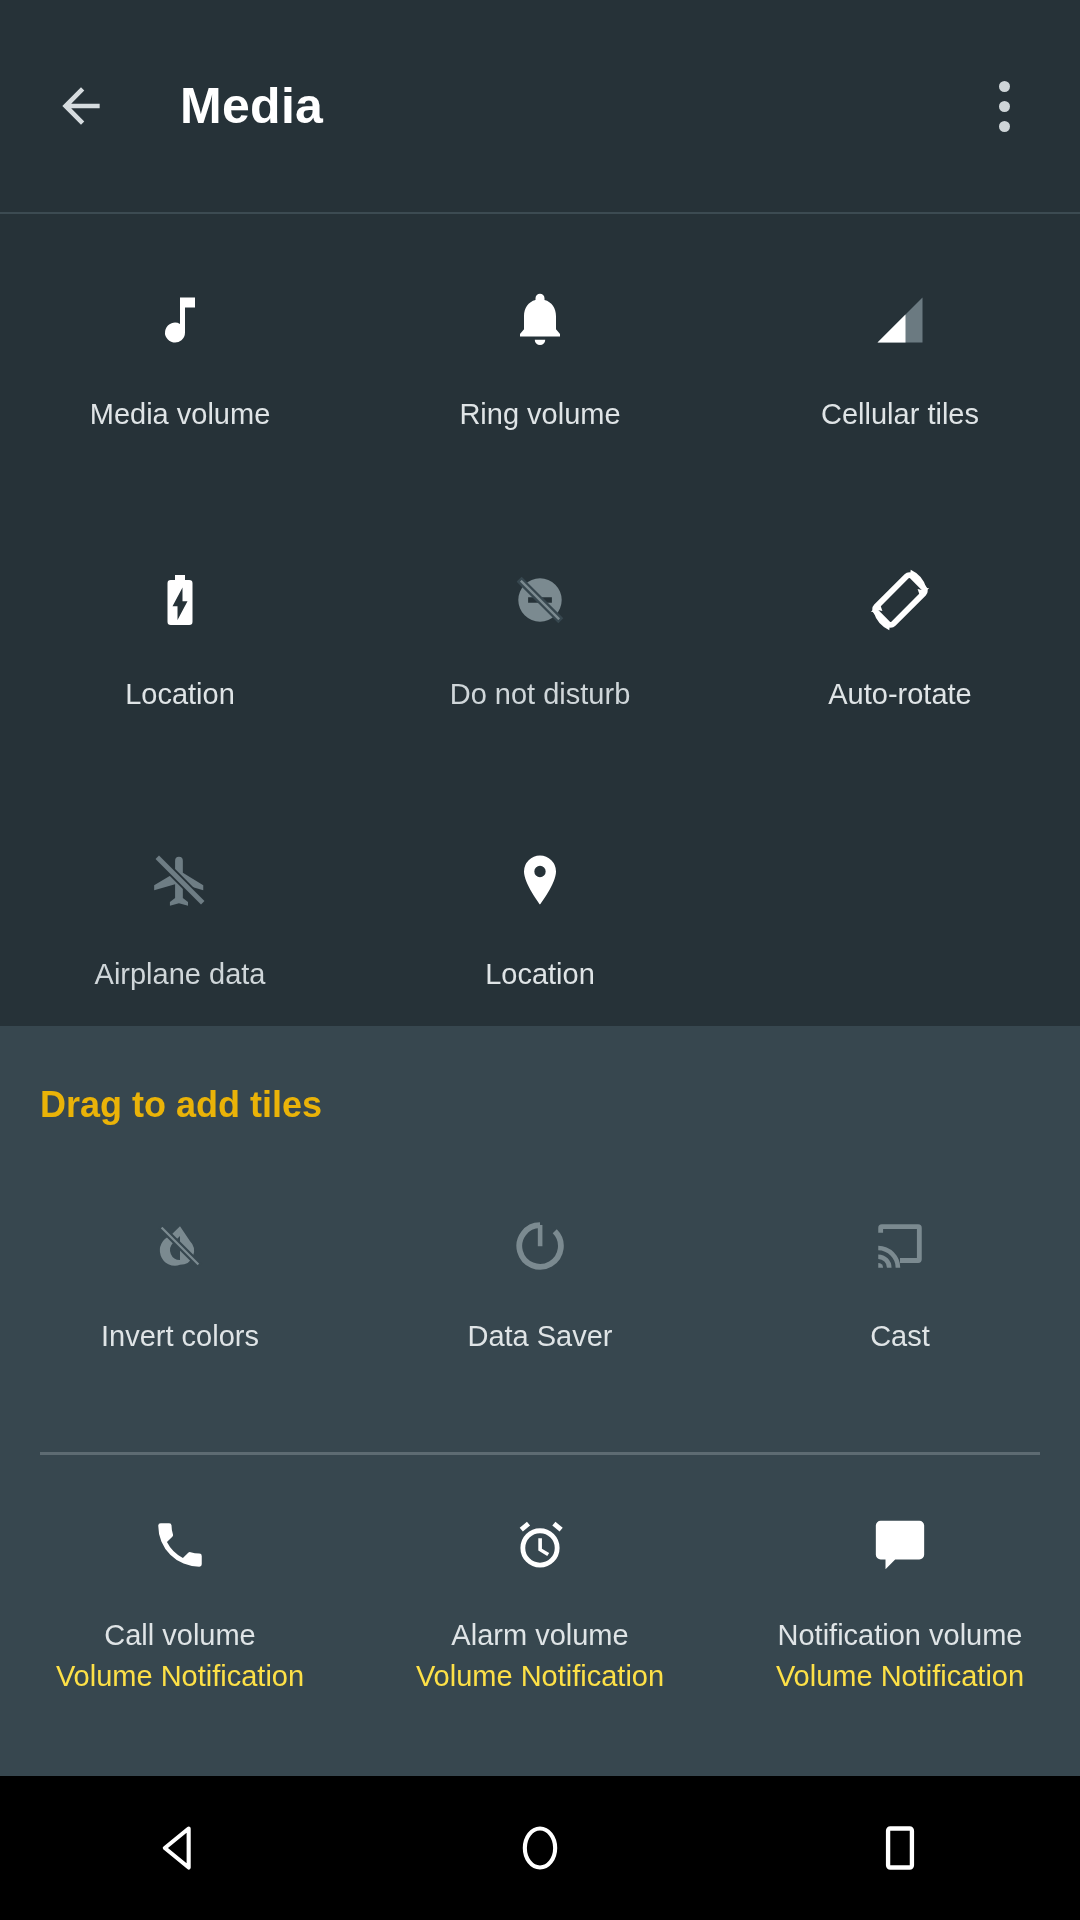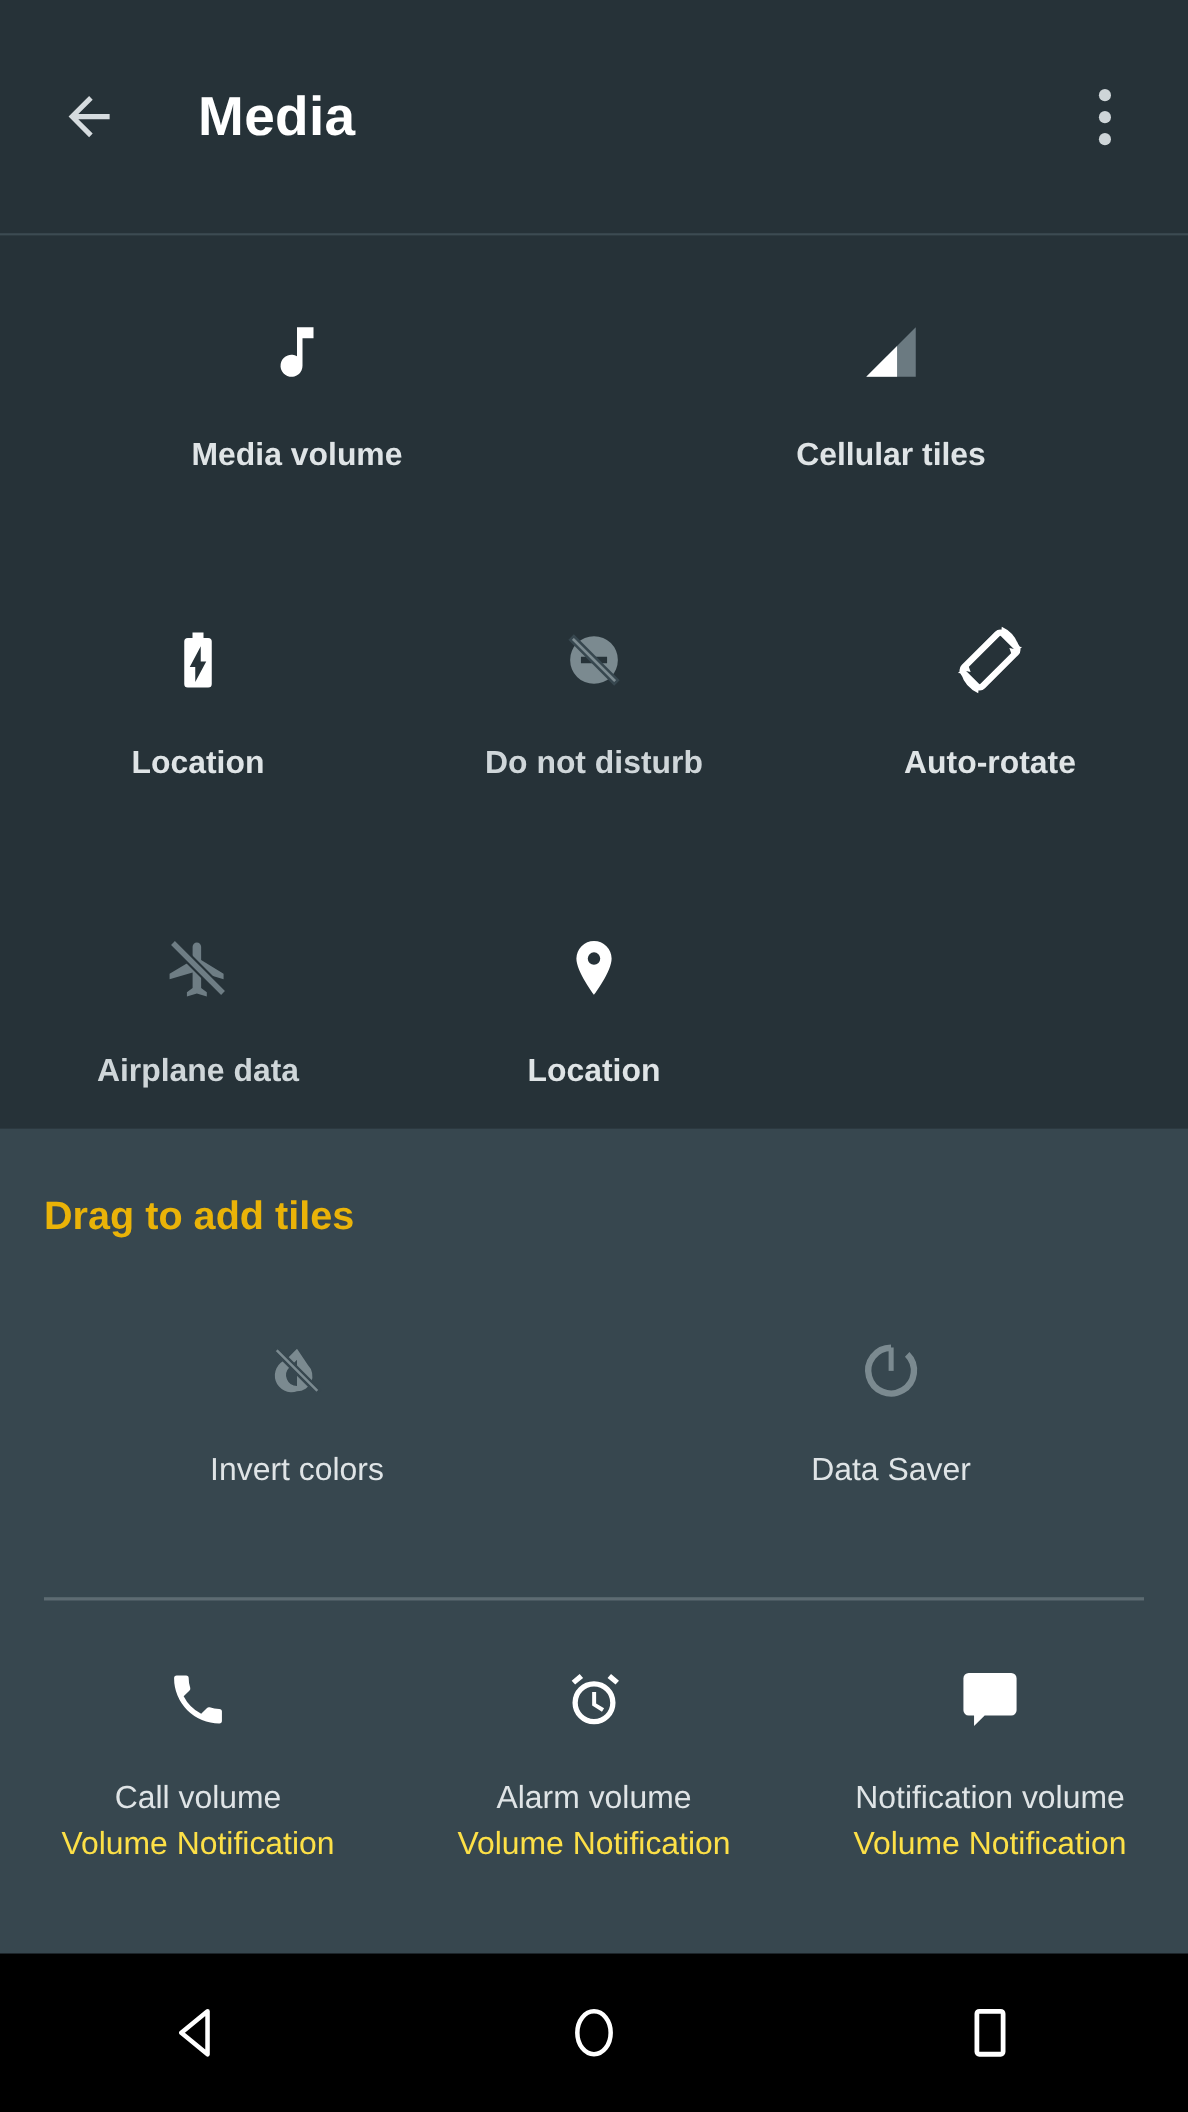--- a/index.html
+++ b/index.html
@@ -41,21 +41,20 @@
     gap:9px;
   }
   .overflow-btn i { display:block; width:11px; height:11px; border-radius:50%; background:#ced5d8; }
 
   
   .active-region {
     background:#263238;
     flex:0 0 auto;
     padding-top:26px;
     height:812px;
-    font-weight:bold;
   }
   .tile-row { display:flex; width:100%; }
   .tile {
     flex:1 1 0;
     height:280px;
     display:flex;
     flex-direction:column;
     align-items:center;
     padding-top:42px;
   }
@@ -141,20 +140,28 @@
     <div class="tile-row">
       <div class="tile">
         <span class="glyph">
           <svg width="60" height="60" viewBox="0 0 24 24">
             <path d="M12 3v10.55A4 4 0 1 0 14 17V7h4V3h-6z" fill="#ffffff"></path>
           </svg>
         </span>
         <span class="label">Media volume</span>
       </div>
 
+      <div class="tile">
+        <span class="glyph">
+          <svg width="60" height="60" viewBox="0 0 24 24">
+            <path d="M12 22a2.1 2.1 0 0 0 2.1-2.1H9.9A2.1 2.1 0 0 0 12 22zm6.4-6.3V10.5c0-3.2-1.7-5.8-4.6-6.5v-.7a1.8 1.8 0 1 0-3.6 0v.7c-2.9.7-4.6 3.3-4.6 6.5v5.2L4 17.6v1h16v-1l-1.6-1.9z" fill="#ffffff"></path>
+          </svg>
+        </span>
+        <span class="label">Ring volume</span>
+      </div>
 
       <div class="tile">
         <span class="glyph">
           <svg width="60" height="60" viewBox="0 0 24 24">
             <path d="M21 3L3 21h18V3z" fill="#6b7a81"></path>
             <path d="M14.2 9.8L3 21h11.2V9.8z" fill="#ffffff"></path>
           </svg>
         </span>
         <span class="label">Cellular tiles</span>
       </div>
@@ -242,20 +249,31 @@
           <svg width="58" height="58" viewBox="0 0 24 24">
             <path d="M12 3.4a8.6 8.6 0 1 0 6.1 2.5" fill="none" stroke="#7b8a90" stroke-width="2.4" stroke-linecap="butt"></path>
             <path d="M12 3.4v8.6l5.6 4.6" fill="none" stroke="#7b8a90" stroke-width="0"></path>
             <rect x="11.1" y="3.3" width="1.9" height="8.8" fill="#7b8a90"></rect>
             <path d="M12 12l6.1 6.1" stroke="#7b8a90" stroke-width="0" fill="none"></path>
           </svg>
         </span>
         <span class="label">Data Saver</span>
       </div>
 
+      <div class="tile">
+        <span class="glyph">
+          <svg width="58" height="58" viewBox="0 0 24 24">
+            <path d="M3 4.5A1.5 1.5 0 0 1 4.5 3h15A1.5 1.5 0 0 1 21 4.5v13a1.5 1.5 0 0 1-1.5 1.5H12v-2h7V5H5v1.5H3z" fill="#7b8a90"></path>
+            <path d="M3 19a2 2 0 0 1 2 2H3z" fill="#7b8a90"></path>
+            <path d="M3 15.5a5.5 5.5 0 0 1 5.5 5.5H6.6A3.6 3.6 0 0 0 3 17.4z" fill="#7b8a90"></path>
+            <path d="M3 11.9A9.1 9.1 0 0 1 12.1 21h-1.9A7.2 7.2 0 0 0 3 13.8z" fill="#7b8a90"></path>
+          </svg>
+        </span>
+        <span class="label">Cast</span>
+      </div>
     </div>
 
     <div class="divider"></div>
 
     <div class="tile-row">
       <div class="tile">
         <span class="glyph">
           <svg width="58" height="58" viewBox="0 0 24 24">
             <path d="M6.6 10.8a15.1 15.1 0 0 0 6.6 6.6l2.2-2.2a1 1 0 0 1 1-.24 11.4 11.4 0 0 0 3.6.57 1 1 0 0 1 1 1V20a1 1 0 0 1-1 1A17 17 0 0 1 3 4a1 1 0 0 1 1-1h3.5a1 1 0 0 1 1 1 11.4 11.4 0 0 0 .57 3.6 1 1 0 0 1-.25 1z" fill="#ffffff"></path>
           </svg>

